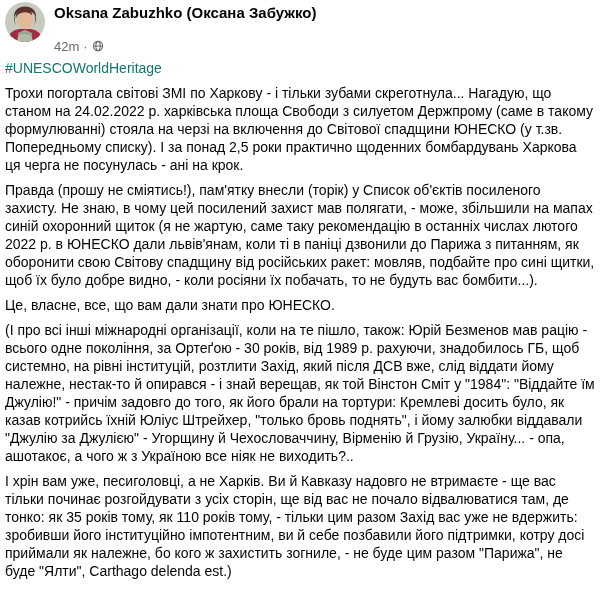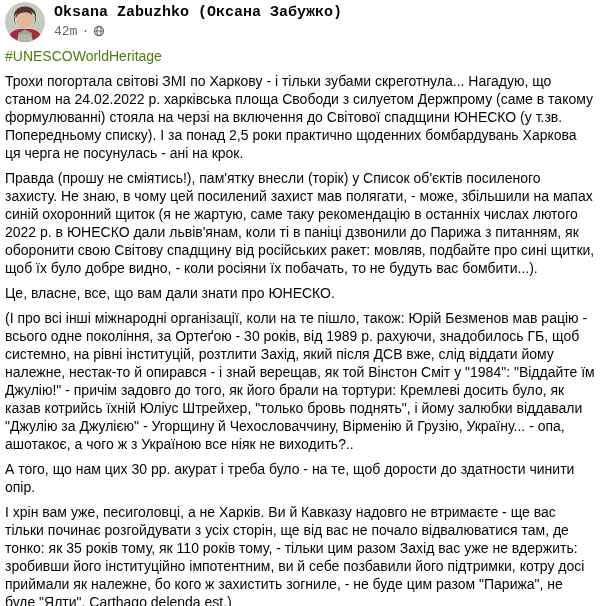--- a/index.html
+++ b/index.html
@@ -7,21 +7,21 @@
     width: 600px;
     height: 606px;
     background: #ffffff;
     font-family: "Liberation Sans", "DejaVu Sans", sans-serif;
     color: #050505;
     overflow: hidden;
   }
   .post { padding: 2px 5px 0 5px; }
 
   
-  .header { display: flex; align-items: flex-start; gap: 9px; font-family: Liberation Mono, monospace; }
+  .header { display: flex; align-items: flex-start; gap: 9px; }
   .avatar {
     width: 40px; height: 40px;
     border-radius: 50%;
     overflow: hidden;
     flex: 0 0 40px;
     box-shadow: inset 0 0 0 1px rgba(0,0,0,0.1);
     cursor: pointer;
   }
   .avatar svg { display: block; border-radius: 50%; }
   .header-text { padding-top: 2px; }
@@ -30,38 +30,38 @@
     font-size: 15px;
     font-weight: 700;
     line-height: 1.25;
     color: #050505;
     text-decoration: none;
   }
   .meta {
     display: flex;
     align-items: center;
     gap: 4px;
-    margin-top: 1px;
+    margin-top: 16px;
     font-size: 13px;
     color: #65676B;
   }
   .meta a { color: #65676B; text-decoration: none; }
   .globe { display: inline-flex; align-items: center; }
   .globe svg { display: block; }
 
   
   .content {
     margin-top: 5px;
     font-size: 14px;
     line-height: 18px;
   }
   .content p { margin: 0 0 7px 0; }
   .content p:last-child { margin-bottom: 0; }
   .hashtag {
-    color: #4d7c0f;
+    color: #0f766e;
     text-decoration: none;
     cursor: pointer;
   }
 </style>
 </head>
 <body>
 
 <div class="post">
 
   <div class="header">
@@ -92,18 +92,17 @@
       </div>
     </div>
   </div>
 
   <div class="content">
     <p><a href="#" class="hashtag">#UNESCOWorldHeritage</a></p>
     <p>Трохи погортала світові ЗМІ по Харкову - і тільки зубами скреготнула... Нагадую, що станом на 24.02.2022 р. харківська площа Свободи з силуетом Держпрому (саме в такому формулюванні) стояла на черзі на включення до Світової спадщини ЮНЕСКО (у т.зв. Попередньому списку). І за понад 2,5 роки практично щоденних бомбардувань Харкова ця черга не посунулась - ані на крок.</p>
     <p>Правда (прошу не сміятись!), пам'ятку внесли (торік) у Список об'єктів посиленого захисту. Не знаю, в чому цей посилений захист мав полягати, - може, збільшили на мапах синій охоронний щиток (я не жартую, саме таку рекомендацію в останніх числах лютого 2022 р. в ЮНЕСКО дали львів'янам, коли ті в паніці дзвонили до Парижа з питанням, як оборонити свою Світову спадщину від російських ракет: мовляв, подбайте про сині щитки, щоб їх було добре видно, - коли росіяни їх побачать, то не будуть вас бомбити...).</p>
     <p>Це, власне, все, що вам дали знати про ЮНЕСКО.</p>
     <p>(І про всі інші міжнародні організації, коли на те пішло, також: Юрій Безменов мав рацію - всього одне покоління, за Ортеґою - 30 років, від 1989 р. рахуючи, знадобилось ГБ, щоб системно, на рівні інституцій, розтлити Захід, який після ДСВ вже, слід віддати йому належне, нестак-то й опирався - і знай верещав, як той Вінстон Сміт у "1984": "Віддайте їм Джулію!" - причім задовго до того, як його брали на тортури: Кремлеві досить було, як казав котрийсь їхній Юліус Штрейхер, "только бровь поднять", і йому залюбки віддавали "Джулію за Джулією" - Угорщину й Чехословаччину, Вірменію й Грузію, Україну... - опа, ашотакоє, а чого ж з Україною все ніяк не виходить?..</p>
-    <p>А того, що нам цих 30 рр. акурат і треба було - на те, щоб дорости до здатности чинити опір.</p>
     <p>І хрін вам уже, песиголовці, а не Харків. Ви й Кавказу надовго не втримаєте - ще вас тільки починає розгойдувати з усіх сторін, ще від вас не почало відвалюватися там, де тонко: як 35 років тому, як 110 років тому, - тільки цим разом Захід вас уже не вдержить: зробивши його інституційно імпотентним, ви й себе позбавили його підтримки, котру досі приймали як належне, бо кого ж захистить зогниле, - не буде цим разом "Парижа", не буде "Ялти", Carthago delenda est.)</p>
 
   </div>
 
 </div>
 
 </body></html>

